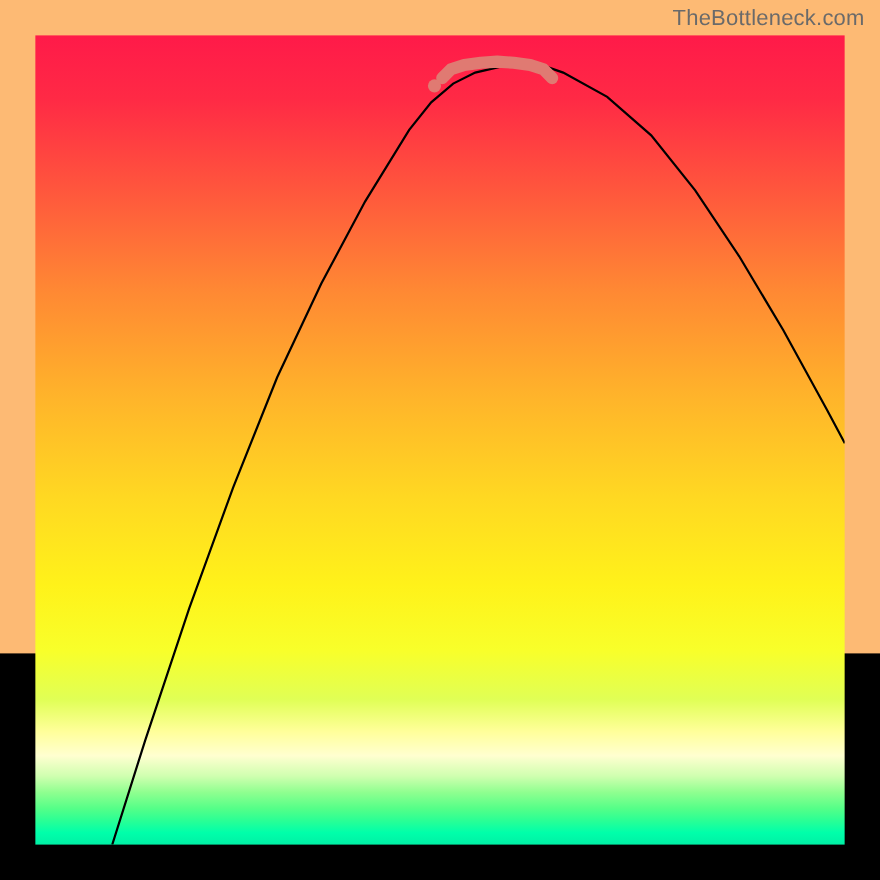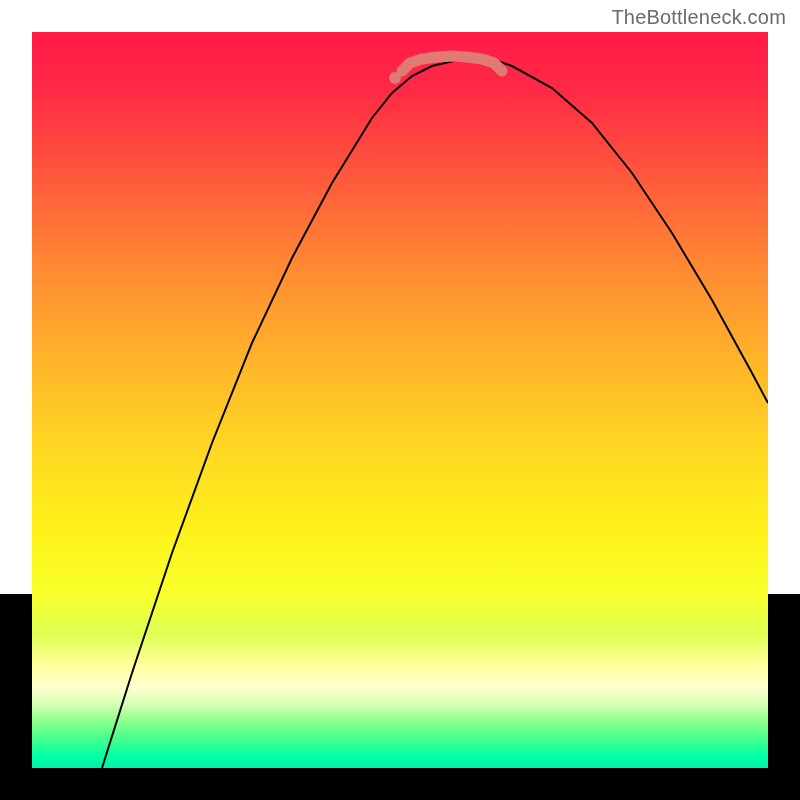--- a/index.html
+++ b/index.html
@@ -10,21 +10,21 @@
     overflow: hidden;
     background: #000;
     font-family: Arial, Helvetica, sans-serif;
   }
   .frame {
     position: absolute;
     left: 0;
     top: 0;
     width: 800px;
     height: 594px;
-    background: #ffffff;
+    background: #fdba74;
   }
   .plot-area {
     position: absolute;
     left: 32px;
     top: 32px;
     width: 736px;
     height: 736px;
     overflow: hidden;
   }
   .gradient {

